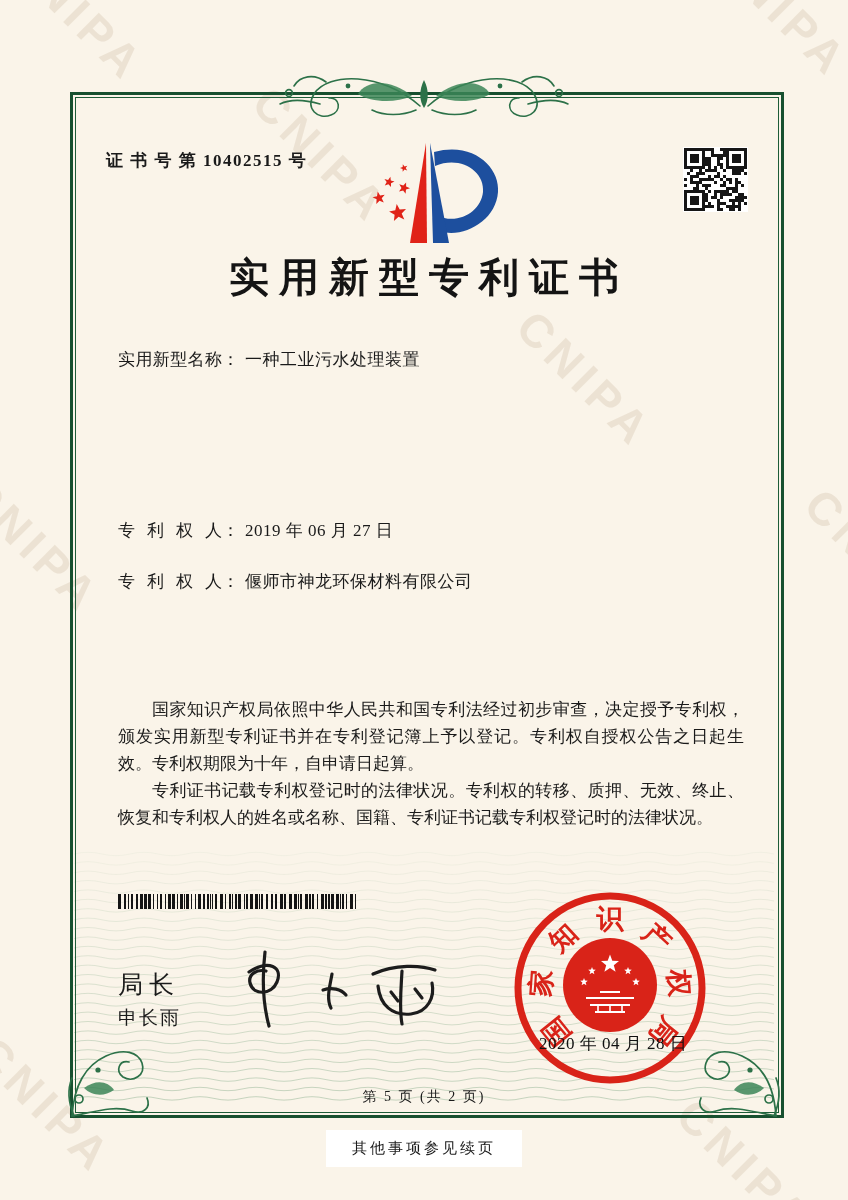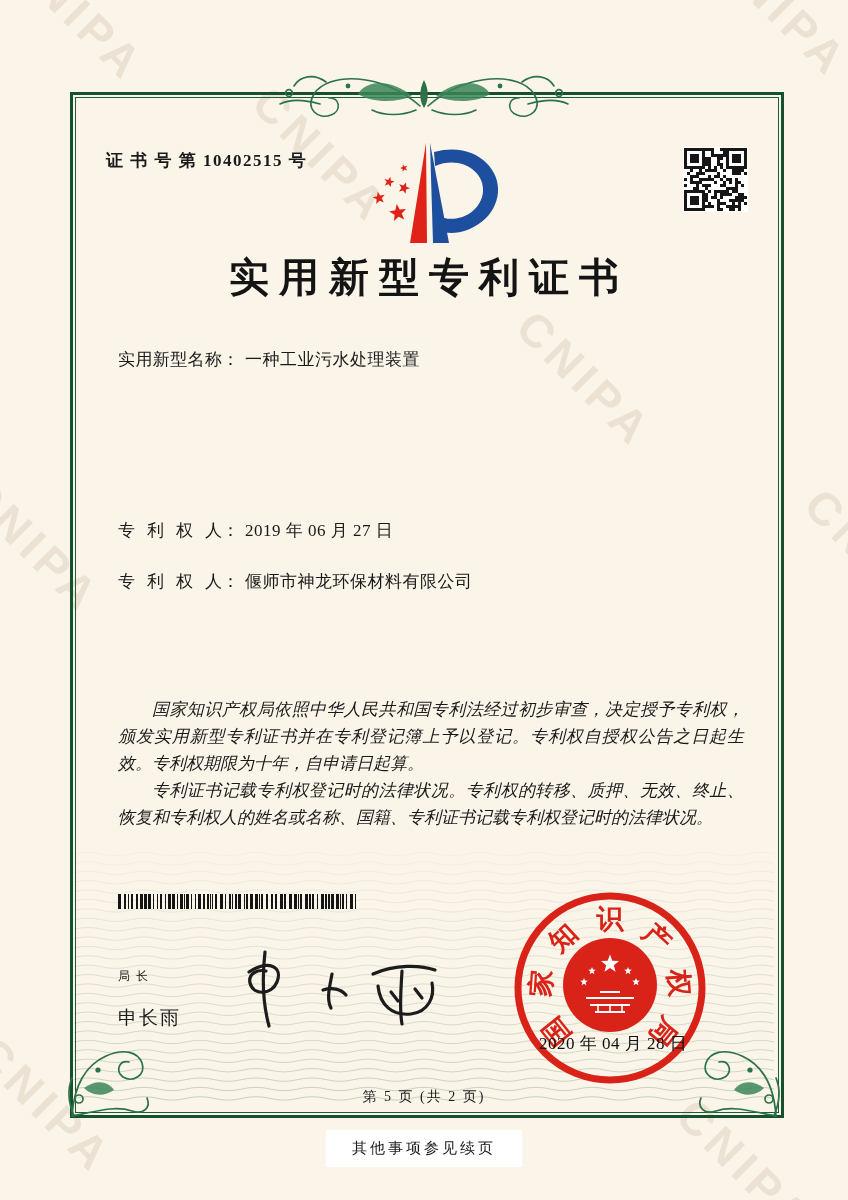--- a/index.html
+++ b/index.html
@@ -54,26 +54,26 @@
     vertical-align:bottom;
   }
   .field-colon{display:inline-block;margin-right:6px;}
   .field-value{letter-spacing:0.5px;}
   .grant-pair2{margin-left:48px;}
   .grant-pair2 .field-label2{letter-spacing:1px;}
   .body-text{
     position:absolute;left:118px;top:696px;width:626px;
     font-size:17px;line-height:27px;text-align:justify;
   }
-  .body-text p{margin:0;text-indent:2em;font-style:italic;}
+  .body-text p{margin:0;text-indent:2em;}
   .barcode{
     position:absolute;left:118px;top:894px;width:240px;height:15px;
     display:flex;align-items:stretch;
   }
-  .signer-title{position:absolute;left:118px;top:968px;font-size:12px;letter-spacing:6px;}
+  .signer-title{position:absolute;left:118px;top:968px;font-size:25px;letter-spacing:6px;}
   .signer-name{position:absolute;left:118px;top:1005px;font-size:19px;letter-spacing:2px;}
   .signature{position:absolute;left:235px;top:938px;}
   .seal{position:absolute;left:510px;top:888px;width:200px;height:200px;}
   .seal-date{
     position:absolute;left:518px;top:1032px;width:190px;text-align:center;
     font-size:17px;color:#111;z-index:4;letter-spacing:0.5px;white-space:nowrap;
   }
   .page-footer{
     position:absolute;left:70px;top:1088px;width:708px;text-align:center;
     font-size:14px;letter-spacing:2px;z-index:4;

